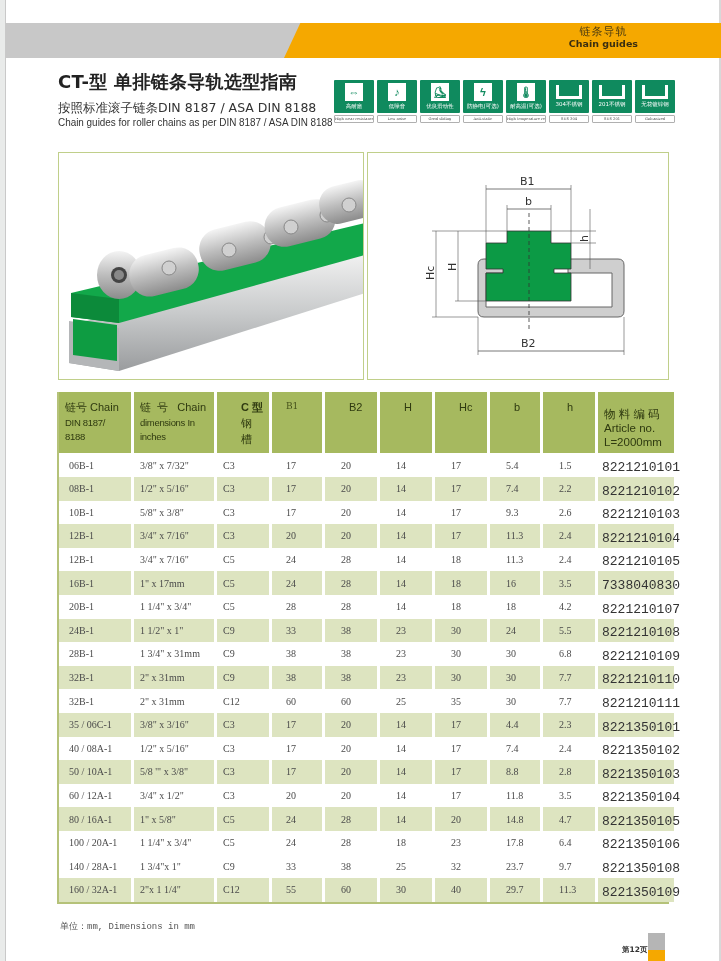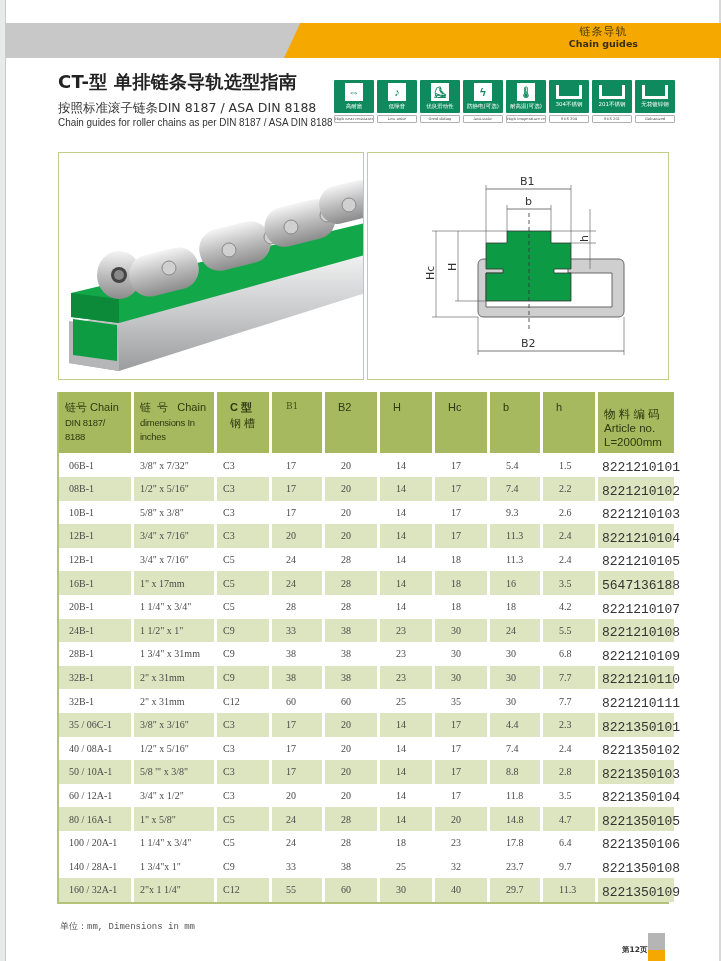--- a/index.html
+++ b/index.html
@@ -36,21 +36,21 @@
   .panel-diagram { left: 367px; width: 302px; }
   .panel svg { display: block; }
   .dim-label { font-family: "DejaVu Sans", sans-serif; font-size: 11px; fill: #333; }
 
   
   .table-wrap { position: absolute; left: 57px; top: 392px; width: 612px; border-left: 2px solid #b5c279; border-right: 2px solid #b5c279; border-bottom: 2px solid #b5c279; }
   table { border-collapse: separate; border-spacing: 3px 0; width: 100%; table-layout: fixed; margin-left: -3px; width: calc(100% + 6px); }
   th { background: #a6b95f; color: #2f3a10; font-weight: normal; text-align: left; vertical-align: top; padding: 8px 4px 4px 6px; height: 50px; font-size: 11px; line-height: 1.45; font-family: "Liberation Sans", sans-serif; }
   th .small { font-size: 9.5px; letter-spacing: -0.3px; }
   th.b1 { font-family: "DejaVu Serif", serif; font-size: 9px; color: #46521b; padding-left: 14px; }
-  th.center-col { padding-left: 13px; }
+  th.center-col { padding-left: 24px; }
   th.article { font-size: 11.5px; line-height: 1.2; padding-top: 16px; }
   td { height: 23.6px; font-family: "Liberation Serif", "DejaVu Serif", serif; font-size: 10px; color: #4a4a4a; padding: 0 6px; vertical-align: middle; white-space: nowrap; }
   td.num { padding-left: 14px; }
   td.mid { padding-left: 16px; }
   td.article { font-family: Liberation Mono, monospace; font-size: 13px; color: #333; vertical-align: bottom; padding-bottom: 2px; padding-left: 4px; }
   tr.odd td { background: #ffffff; }
   tr.even td { background: #dde4c0; }
   td.first { padding-left: 10px; }
 
   .footnote { position: absolute; left: 60px; top: 920px; font-family: "Liberation Mono", "DejaVu Sans Mono", monospace; font-size: 9px; color: #555; }
@@ -323,21 +323,21 @@
         <tr class="even">
           <td class="first">16B-1</td>
           <td>1" x 17mm</td>
           <td>C5</td>
           <td class="num">24</td>
           <td class="mid">28</td>
           <td class="mid">14</td>
           <td class="mid">18</td>
           <td class="mid">16</td>
           <td class="mid">3.5</td>
-          <td class="article">5647136188</td>
+          <td class="article">7338040830</td>
         </tr>
         <tr class="odd">
           <td class="first">20B-1</td>
           <td>1 1/4" x 3/4"</td>
           <td>C5</td>
           <td class="num">28</td>
           <td class="mid">28</td>
           <td class="mid">14</td>
           <td class="mid">18</td>
           <td class="mid">18</td>

